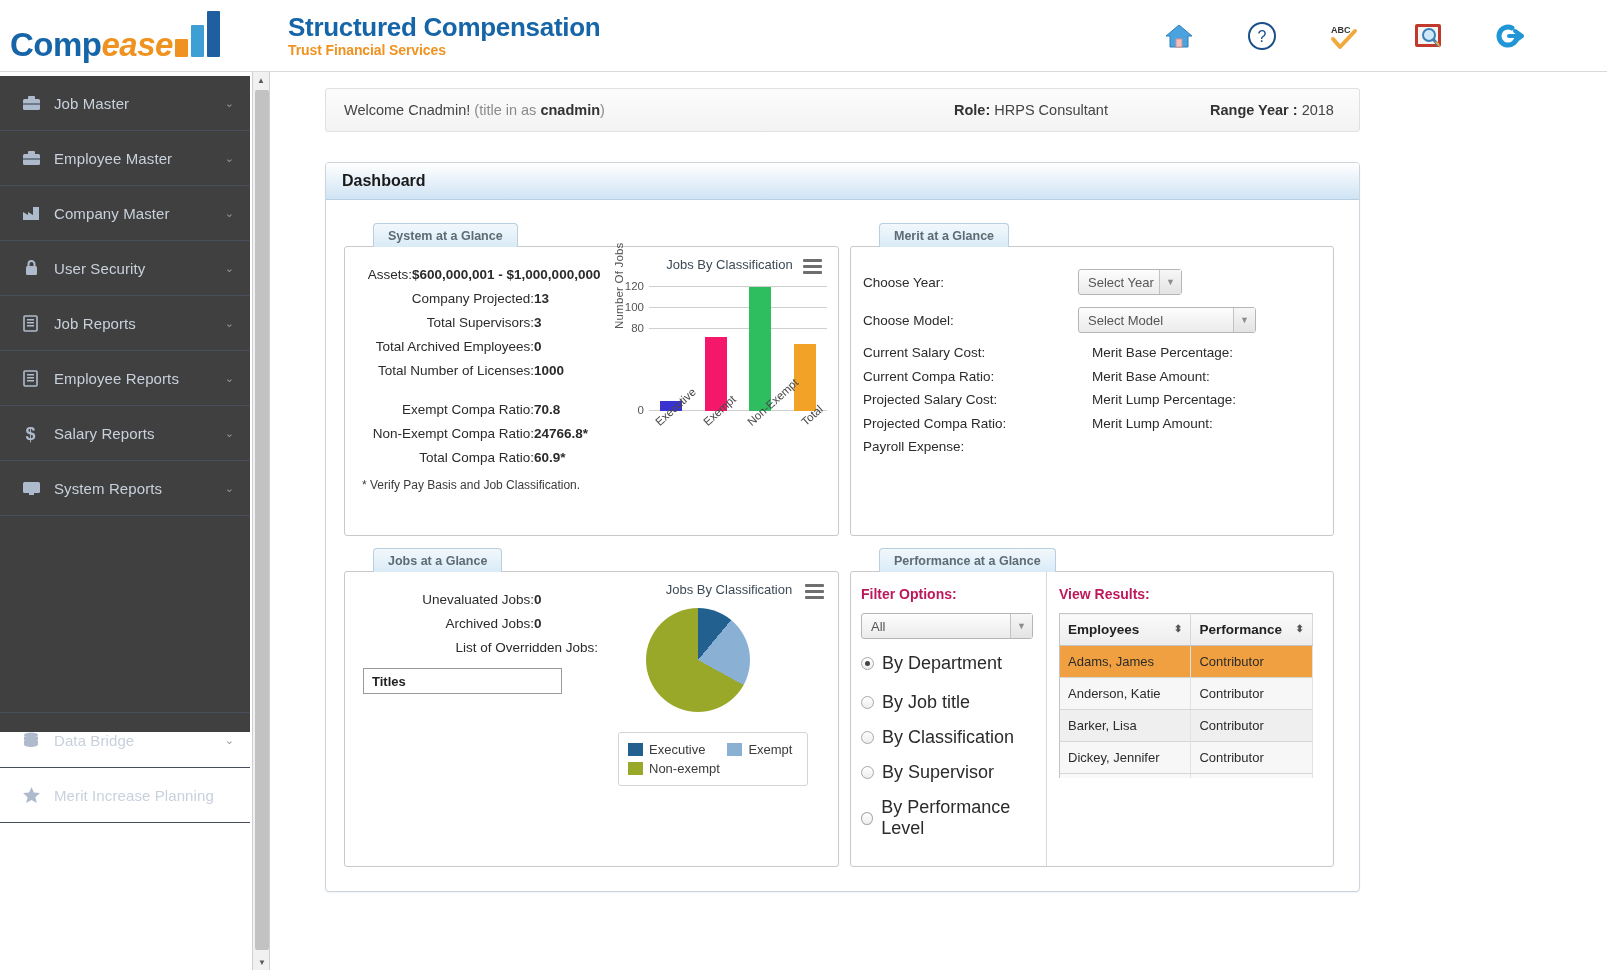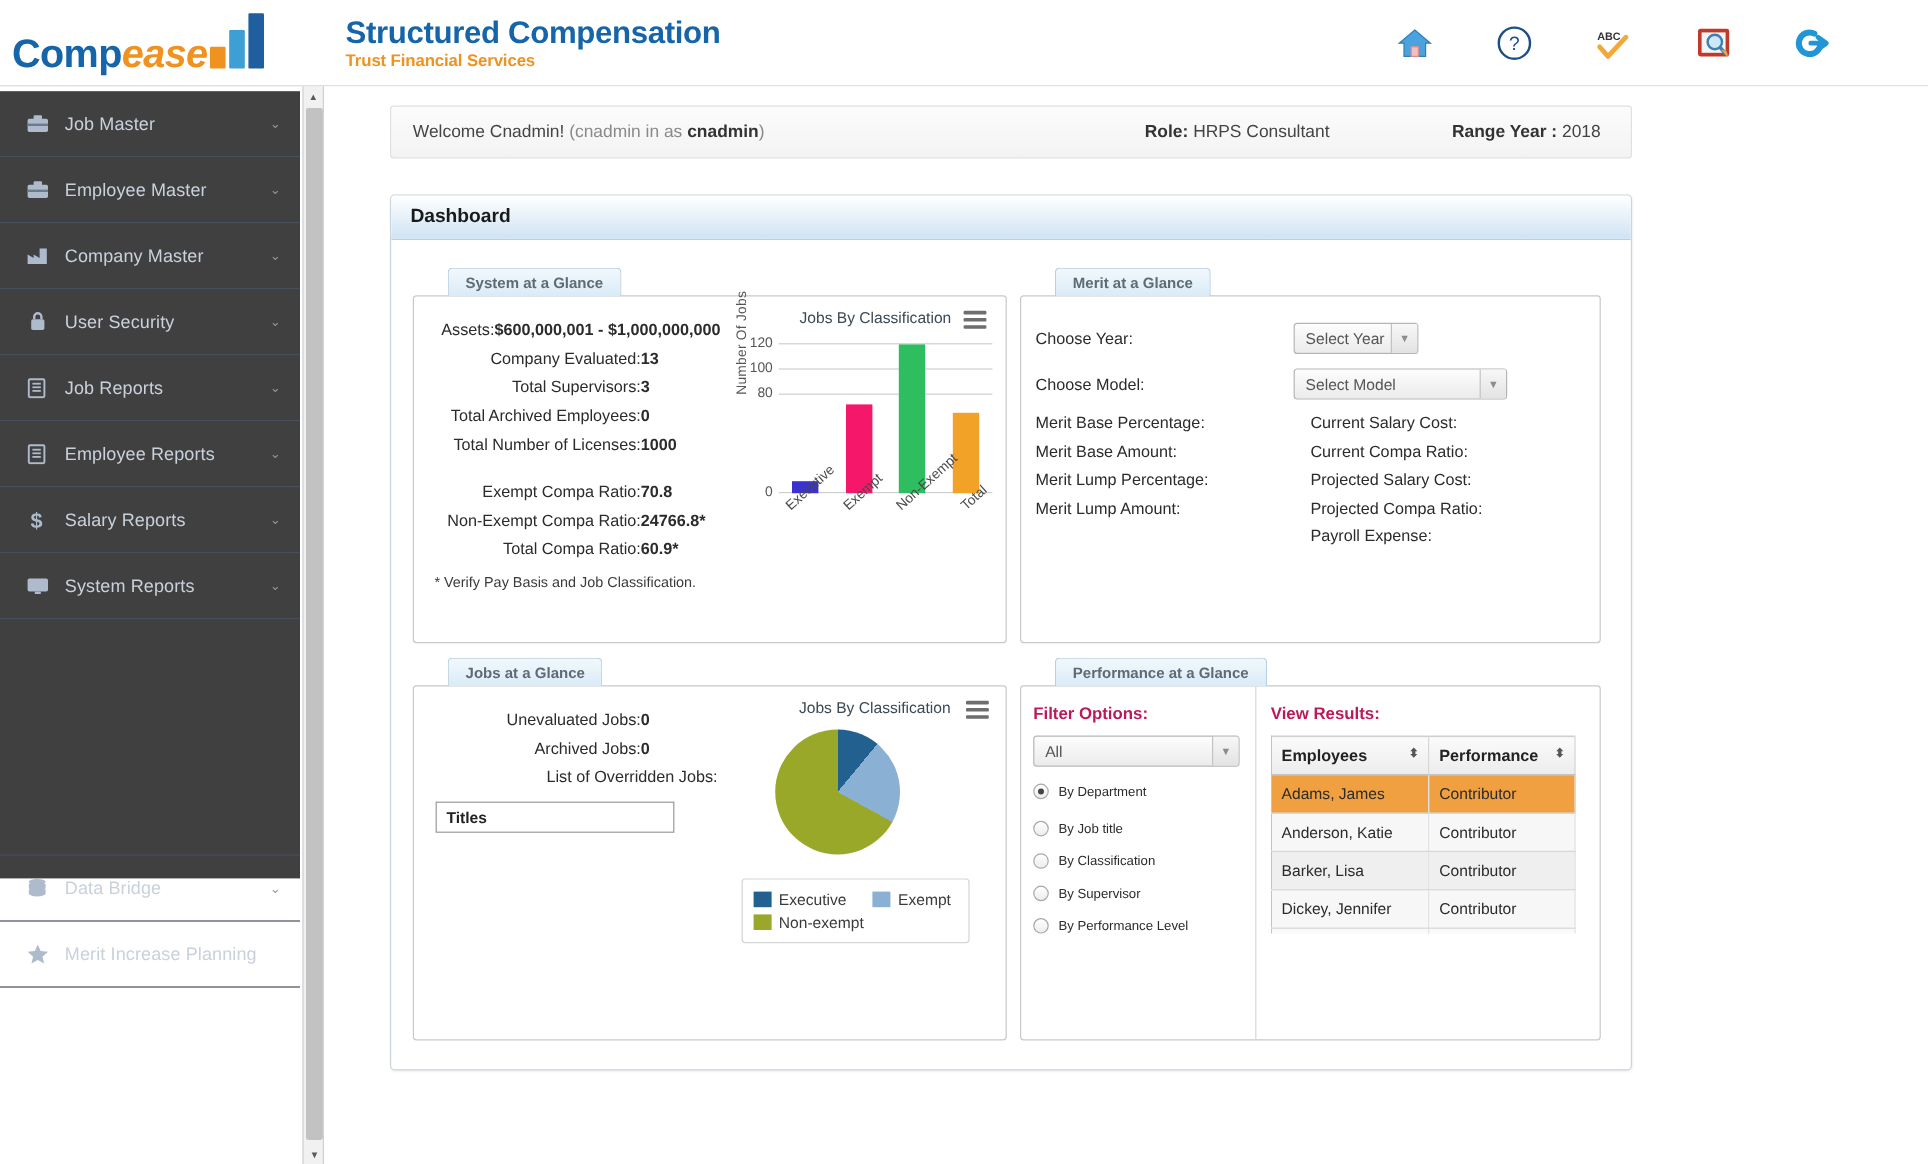--- a/index.html
+++ b/index.html
@@ -170,21 +170,21 @@
   .mcols { display:flex; padding-top:2px; }
   .mcol { width:232px; }
   .mline { line-height:23.5px; font-size:13.5px; }
 
   
   .perf { display:flex; height:100%; }
   .perf-left { width:196px; padding:14px 0 0 10px; border-right:1px solid #d8d8d8; }
   .perf-right { flex:1; padding:14px 0 0 12px; }
   .perf-h { font-size:14px; font-weight:bold; color:#be185d; }
   .sel-all { width:172px; margin-top:11px; }
-  .radio-row { display:flex; align-items:center; gap:8px; font-size:11px; color:#2b2b2b; margin-top:14px; cursor:pointer; }
+  .radio-row { display:flex; align-items:center; gap:8px; font-size:18px; color:#2b2b2b; margin-top:14px; cursor:pointer; }
   .radio { width:13px; height:13px; border-radius:50%; border:1px solid #a8a8a8; background:linear-gradient(#fff,#ededed); position:relative; }
   .radio.on::after { content:""; position:absolute; left:3px; top:3px; width:5px; height:5px; border-radius:50%; background:#444; }
 
   .tbl { margin-top:11px; width:254px; border:1px solid #c4c4c4; border-collapse:collapse; }
   .tbl th {
     background:linear-gradient(#fbfbfb,#ececec);
     border-bottom:1px solid #c4c4c4; border-right:1px solid #d6d6d6;
     font-size:13.5px; font-weight:bold; color:#222; text-align:left;
     padding:8px 8px; white-space:nowrap;
   }
@@ -369,42 +369,42 @@
     <div class="sb-thumb"></div>
     <div class="sb-arrow" style="position:absolute;bottom:0;left:0;width:18px;">▼</div>
   </div>
 
   <div class="main">
     <div class="content">
 
       <div class="welcome">
         <div class="welcome-inner">
           <span>Welcome Cnadmin!</span>
-          <span class="dim">(cnadmin in as </span><b>cnadmin</b><span class="dim">)</span>
+          <span class="dim">(title in as </span><b>cnadmin</b><span class="dim">)</span>
           <span class="w-role"><b>Role:</b> <span>HRPS Consultant</span></span>
           <span class="w-year"><b>Range Year :</b> <span>2018</span></span>
         </div>
       </div>
 
       <div class="card">
         <div class="card-head">Dashboard</div>
         <div class="card-body">
           <div class="panel-grid">
 
             <div class="panel-wrap">
               <div class="panel pA">
                 <div class="panel-tab">System at a Glance</div>
 
                 <div class="stats">
                   <div class="srow assets">
                     <span class="slabel">Assets:</span>
                     <span class="sval">$600,000,001 - $1,000,000,000</span>
                   </div>
                   <div class="srow">
-                    <span class="slabel">Company Evaluated:</span>
+                    <span class="slabel">Company Projected:</span>
                     <span class="sval">13</span>
                   </div>
                   <div class="srow">
                     <span class="slabel">Total Supervisors:</span>
                     <span class="sval">3</span>
                   </div>
                   <div class="srow">
                     <span class="slabel">Total Archived Employees:</span>
                     <span class="sval">0</span>
                   </div>
@@ -488,31 +488,31 @@
                   </div>
                   <div class="mrow">
                     <span class="mlab">Choose Model:</span>
                     <div class="sel sel-model">
                       <span>Select Model</span>
                       <span class="arrowbox">▼</span>
                     </div>
                   </div>
                   <div class="mcols">
                     <div class="mcol">
-                      <div class="mline">Merit Base Percentage:</div>
-                      <div class="mline">Merit Base Amount:</div>
-                      <div class="mline">Merit Lump Percentage:</div>
-                      <div class="mline">Merit Lump Amount:</div>
-                    </div>
-                    <div class="mcol">
                       <div class="mline">Current Salary Cost:</div>
                       <div class="mline">Current Compa Ratio:</div>
                       <div class="mline">Projected Salary Cost:</div>
                       <div class="mline">Projected Compa Ratio:</div>
                       <div class="mline">Payroll Expense:</div>
+                    </div>
+                    <div class="mcol">
+                      <div class="mline">Merit Base Percentage:</div>
+                      <div class="mline">Merit Base Amount:</div>
+                      <div class="mline">Merit Lump Percentage:</div>
+                      <div class="mline">Merit Lump Amount:</div>
                     </div>
                   </div>
                 </div>
               </div>
             </div>
 
             <div class="panel-wrap">
               <div class="panel pC">
                 <div class="panel-tab">Jobs at a Glance</div>
                 <div class="stats">

